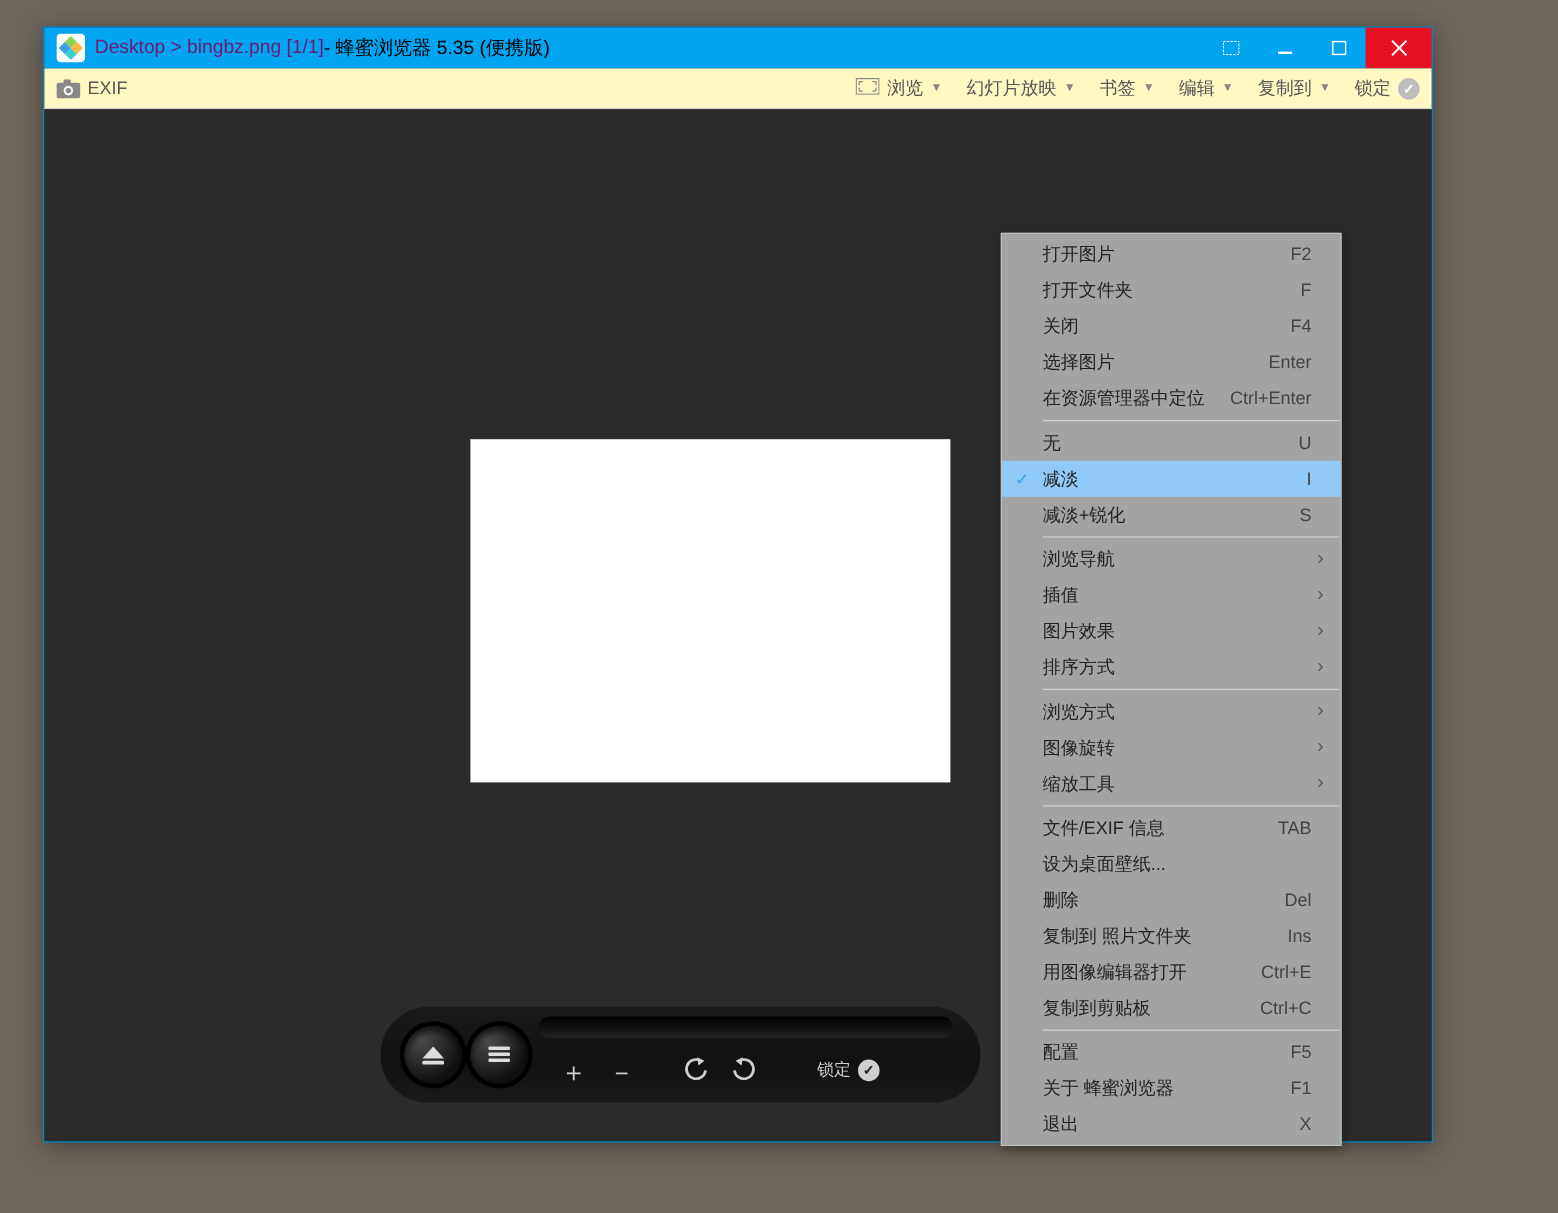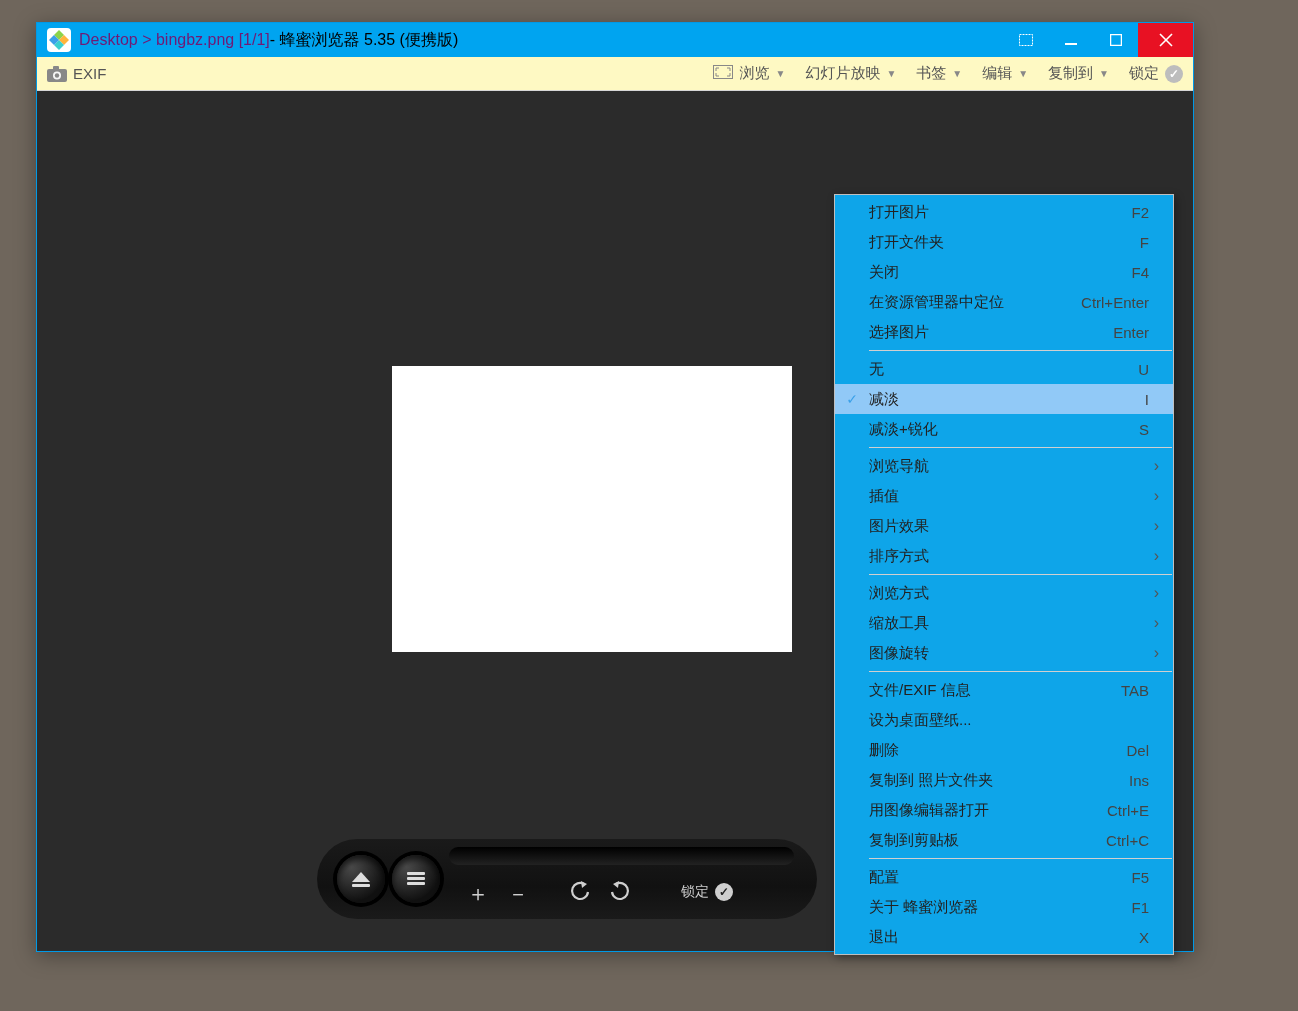--- a/index.html
+++ b/index.html
@@ -134,22 +134,22 @@
     width: 18px; height: 18px; border-radius: 50%;
     background: #cfcfcf; display: flex; align-items: center; justify-content: center;
     color: #222; font-size: 12px; font-weight: bold;
   }
 
   
   .context-menu {
     position: absolute;
     left: 797px;
     top: 171px;
-    width: 340px;
-    background: #0ea5e9;
+    width: 284px;
+    background: #a3a3a3;
     border: 1px solid #bfbfbf;
     box-shadow: 2px 3px 8px rgba(0,0,0,.35);
     padding: 2px 0;
     font-size: 15px;
     color: #222;
   }
   .menu-item {
     display: flex;
     align-items: center;
     height: 30px;
@@ -344,30 +344,30 @@
         <span class="sub-arrow"></span>
       </div>
       <div class="menu-item">
         <span class="check-col"></span>
         <span class="mlabel">关闭</span>
         <span class="shortcut">F4</span>
         <span class="sub-arrow"></span>
       </div>
       <div class="menu-item">
         <span class="check-col"></span>
+        <span class="mlabel">选择图片</span>
+        <span class="shortcut">Enter</span>
+        <span class="sub-arrow"></span>
+      </div>
+      <div class="menu-item">
+        <span class="check-col"></span>
         <span class="mlabel">在资源管理器中定位</span>
         <span class="shortcut">Ctrl+Enter</span>
         <span class="sub-arrow"></span>
       </div>
-      <div class="menu-item">
-        <span class="check-col"></span>
-        <span class="mlabel">选择图片</span>
-        <span class="shortcut">Enter</span>
-        <span class="sub-arrow"></span>
-      </div>
       <div class="menu-sep"></div>
       <div class="menu-item">
         <span class="check-col"></span>
         <span class="mlabel">无</span>
         <span class="shortcut">U</span>
         <span class="sub-arrow"></span>
       </div>
       <div class="menu-item checked highlight">
         <span class="check-col"></span>
         <span class="mlabel">减淡</span>
@@ -402,26 +402,26 @@
         <span class="sub-arrow"></span>
       </div>
       <div class="menu-sep"></div>
       <div class="menu-item has-sub">
         <span class="check-col"></span>
         <span class="mlabel">浏览方式</span>
         <span class="sub-arrow"></span>
       </div>
       <div class="menu-item has-sub">
         <span class="check-col"></span>
+        <span class="mlabel">图像旋转</span>
+        <span class="sub-arrow"></span>
+      </div>
+      <div class="menu-item has-sub">
+        <span class="check-col"></span>
         <span class="mlabel">缩放工具</span>
-        <span class="sub-arrow"></span>
-      </div>
-      <div class="menu-item has-sub">
-        <span class="check-col"></span>
-        <span class="mlabel">图像旋转</span>
         <span class="sub-arrow"></span>
       </div>
       <div class="menu-sep"></div>
       <div class="menu-item">
         <span class="check-col"></span>
         <span class="mlabel">文件/EXIF 信息</span>
         <span class="shortcut">TAB</span>
         <span class="sub-arrow"></span>
       </div>
       <div class="menu-item">

